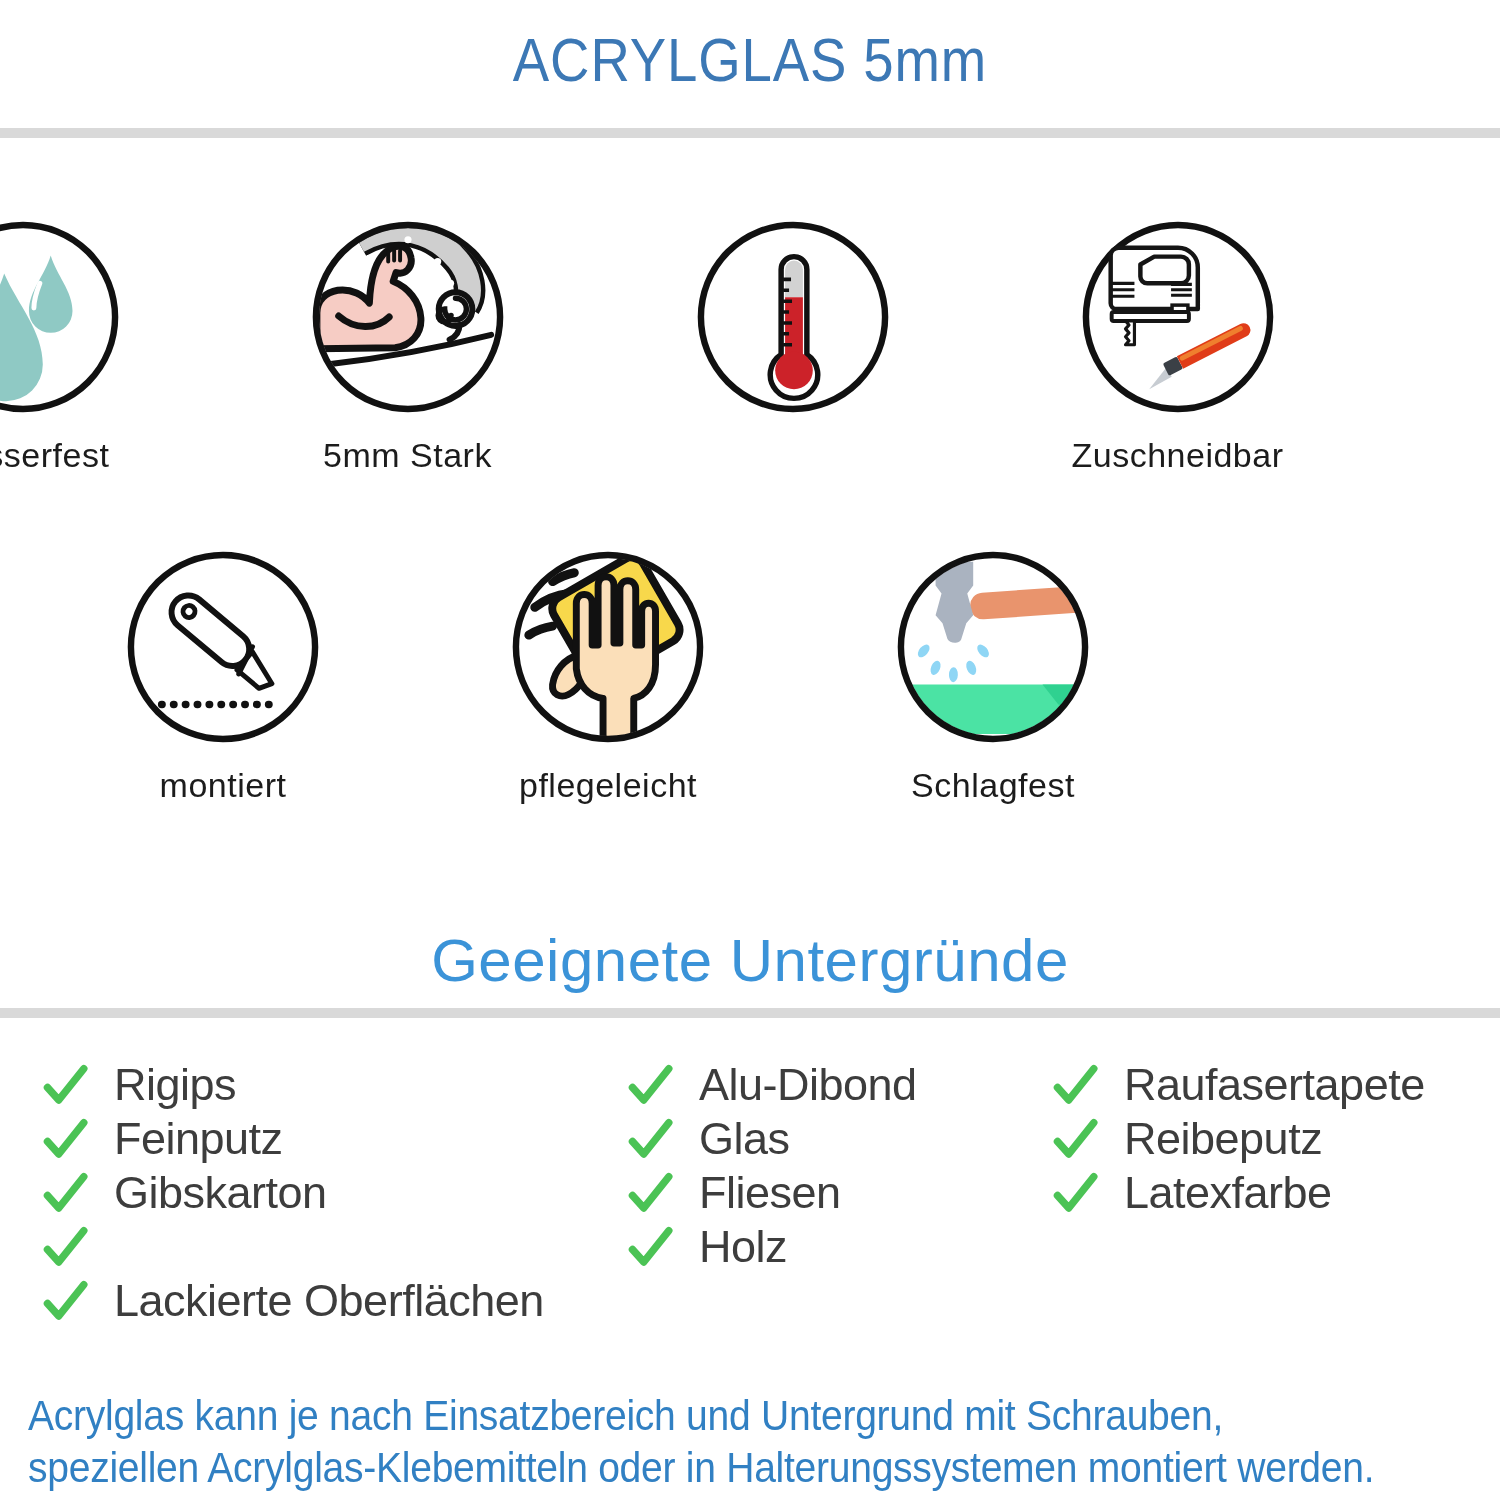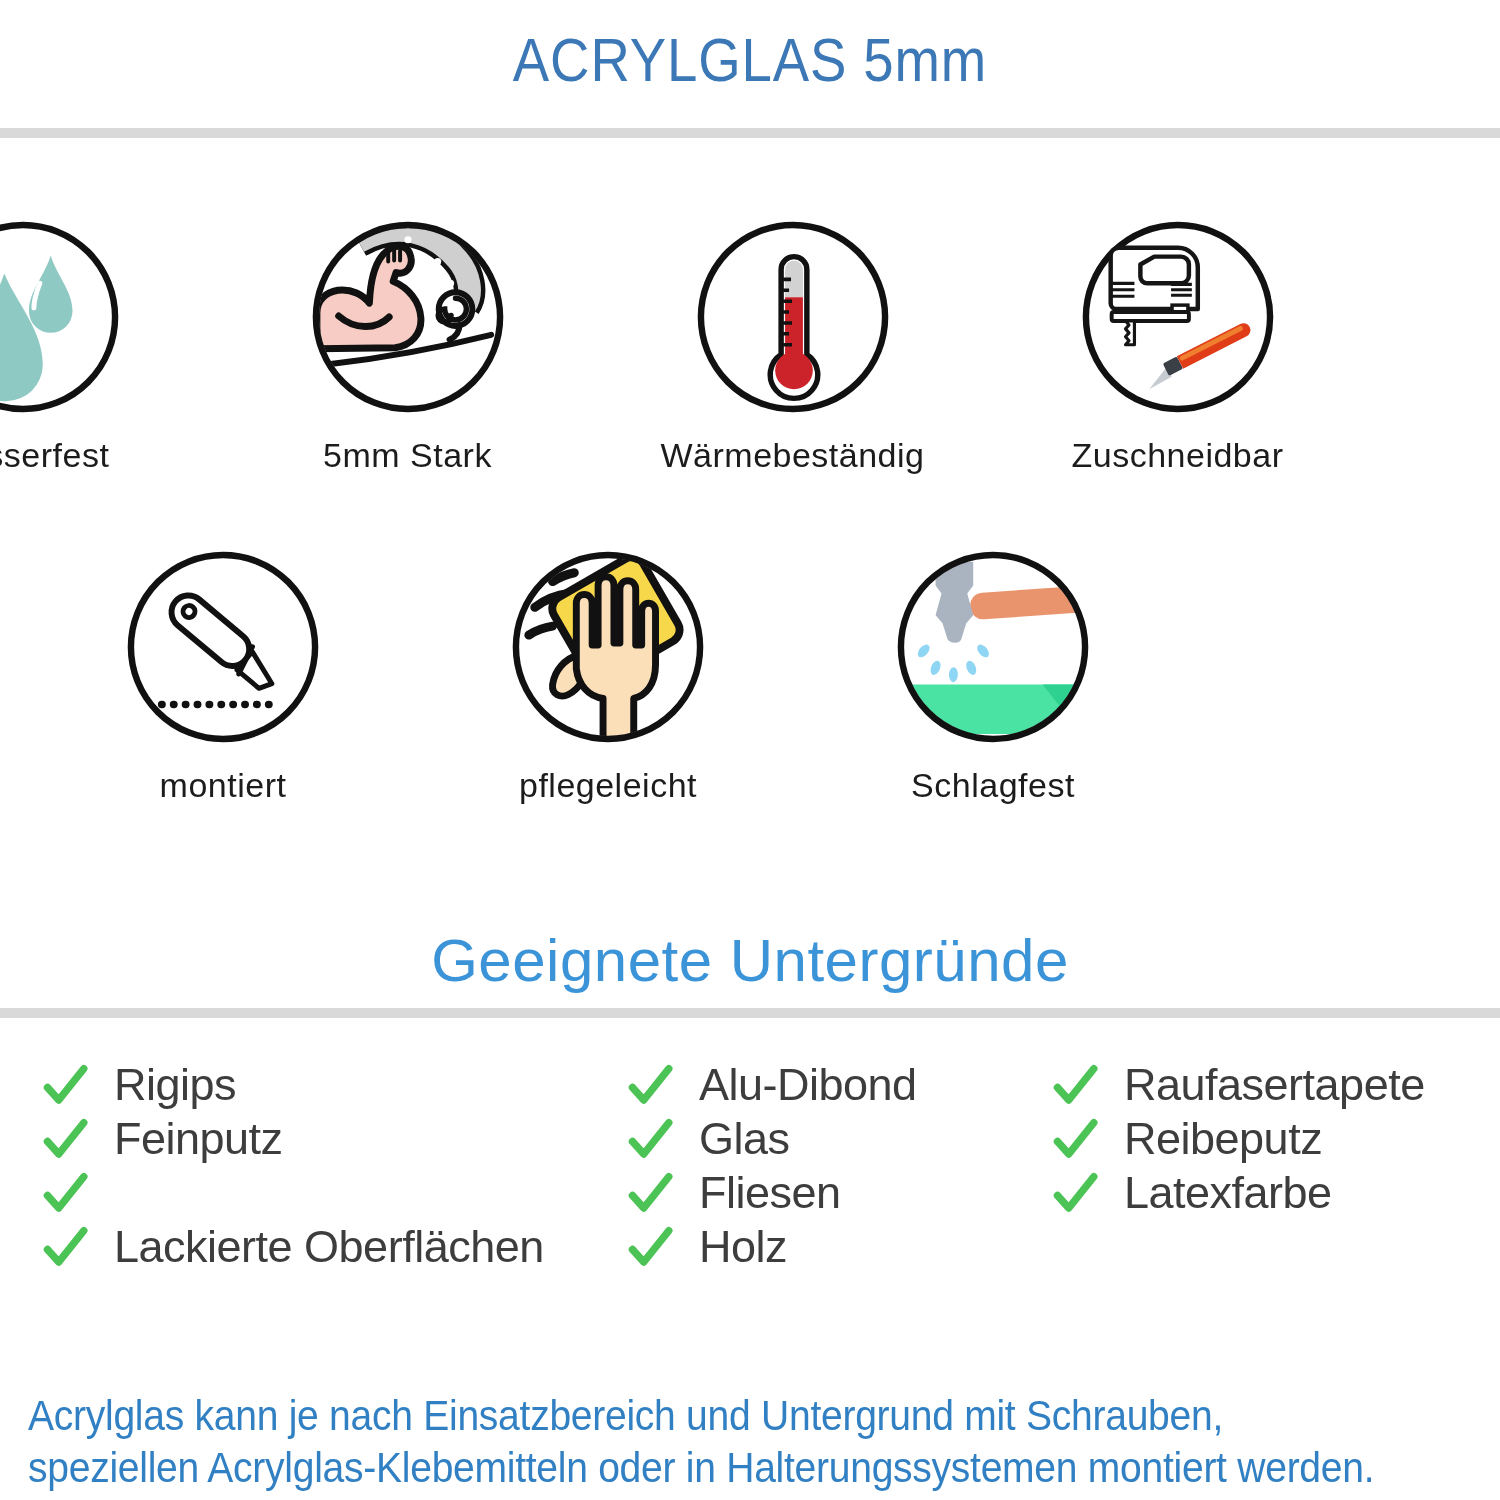--- a/index.html
+++ b/index.html
@@ -99,21 +99,20 @@
       <span>
       <svg class="badge" viewBox="0 0 200 200">
         <circle cx="100" cy="100" r="93" fill="#fff" stroke="#111" stroke-width="6.5"></circle>
         <path d="M88 52 a13 13 0 0 1 26 0 v86 a24 24 0 1 1 -26 0 z" fill="#fff" stroke="#111" stroke-width="5.5"></path>
         <path d="M92 52 a9 9 0 0 1 18 0 v28 h-18 z" fill="#d2d2d2"></path>
         <path d="M92 80 h18 v62 h-18 z" fill="#cc2229"></path>
         <circle cx="101" cy="154" r="19" fill="#cc2229"></circle>
         <path d="M90 62 h8 M90 73 h6 M90 84 h9 M90 95 h6 M90 106 h9 M90 117 h6 M90 128 h9" stroke="#111" stroke-width="3.6"></path>
       </svg>
       </span>
-      <div class="flabel">Wärmebeständig</div>
     </div>
 
     <div class="feature">
       <span>
       <svg class="badge" viewBox="0 0 200 200">
         <circle cx="100" cy="100" r="93" fill="#fff" stroke="#111" stroke-width="6.5"></circle>
         <path d="M40 30 h60 a20 20 0 0 1 20 20 v42 h-82 a6 6 0 0 1 -6 -6 v-48 a8 8 0 0 1 8 -8 z" fill="#fff" stroke="#151515" stroke-width="4.5" stroke-linejoin="round"></path>
         <path d="M62 47 l14 -8 h27 a8 8 0 0 1 8 8 v11 a8 8 0 0 1 -8 8 h-34 a7 7 0 0 1 -7 -7 z" fill="#fff" stroke="#151515" stroke-width="4.5" stroke-linejoin="round"></path>
         <path d="M33 66 h23 M33 72.5 h23 M33 79 h23" stroke="#151515" stroke-width="3.2"></path>
         <path d="M93 67 h21 M93 72.5 h21 M93 78 h21" stroke="#151515" stroke-width="3.2"></path>
@@ -219,20 +218,26 @@
       <div class="check-row">
         <svg class="check" viewBox="0 0 40 40">
             <path d="M6 22 L15 32 L35 7" fill="none" stroke="#4bc355" stroke-width="6" stroke-linecap="round" stroke-linejoin="round"></path>
           </svg>
         <span class="ctext">Feinputz</span>
       </div>
       <div class="check-row">
         <svg class="check" viewBox="0 0 40 40">
             <path d="M6 22 L15 32 L35 7" fill="none" stroke="#4bc355" stroke-width="6" stroke-linecap="round" stroke-linejoin="round"></path>
           </svg>
+        <span class="ctext">Gibskarton</span>
+      </div>
+      <div class="check-row">
+        <svg class="check" viewBox="0 0 40 40">
+            <path d="M6 22 L15 32 L35 7" fill="none" stroke="#4bc355" stroke-width="6" stroke-linecap="round" stroke-linejoin="round"></path>
+          </svg>
       </div>
       <div class="check-row">
         <svg class="check" viewBox="0 0 40 40">
             <path d="M6 22 L15 32 L35 7" fill="none" stroke="#4bc355" stroke-width="6" stroke-linecap="round" stroke-linejoin="round"></path>
           </svg>
         <span class="ctext">Lackierte Oberflächen</span>
       </div>
     </div>
 
     <div class="col">

